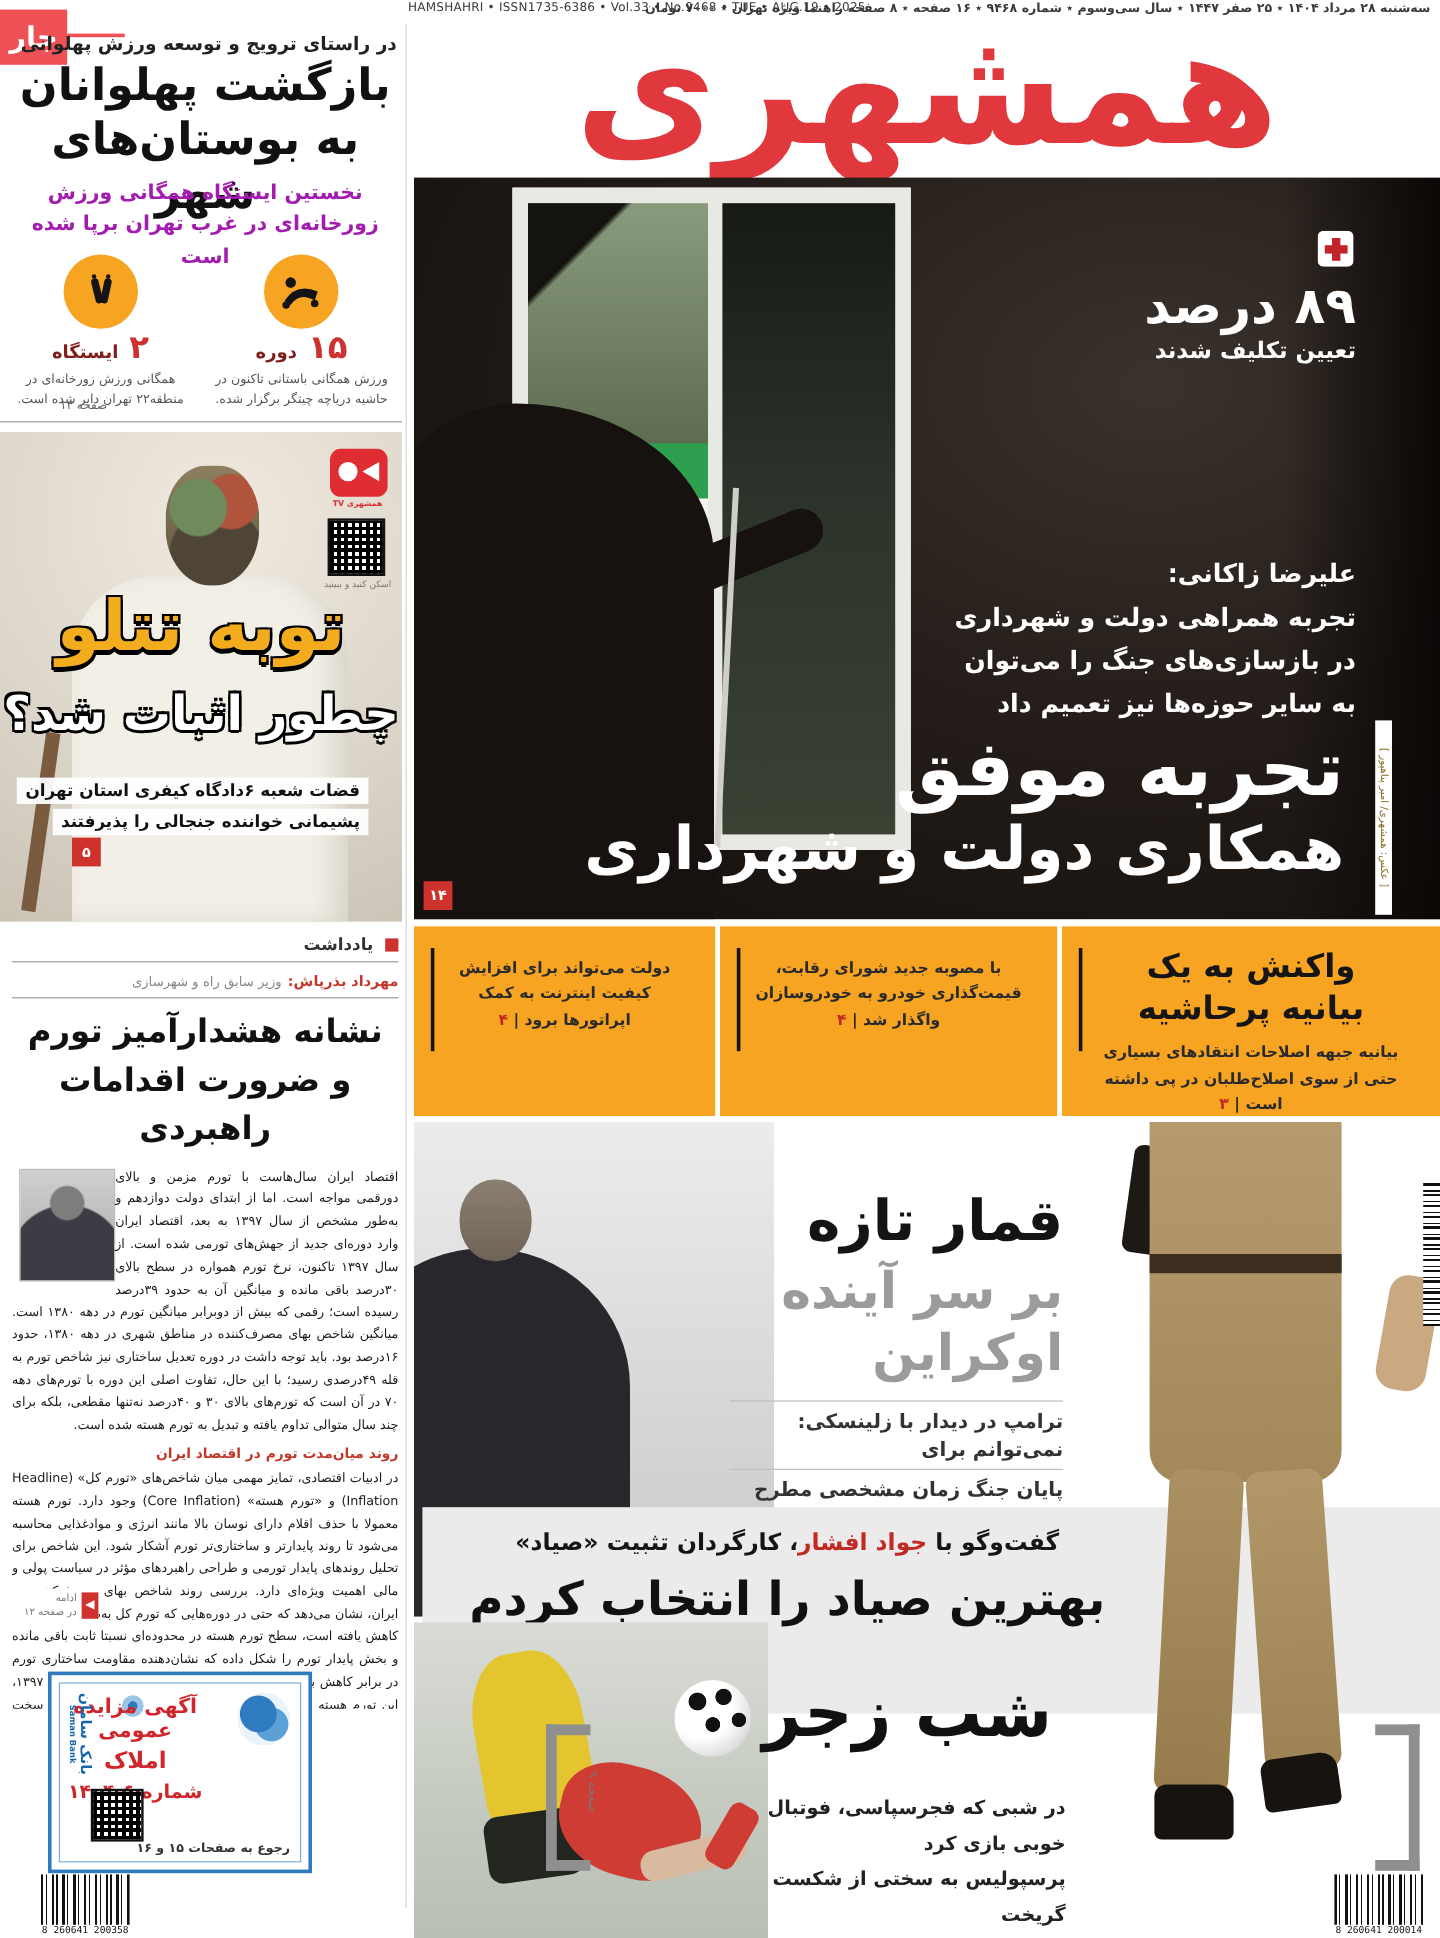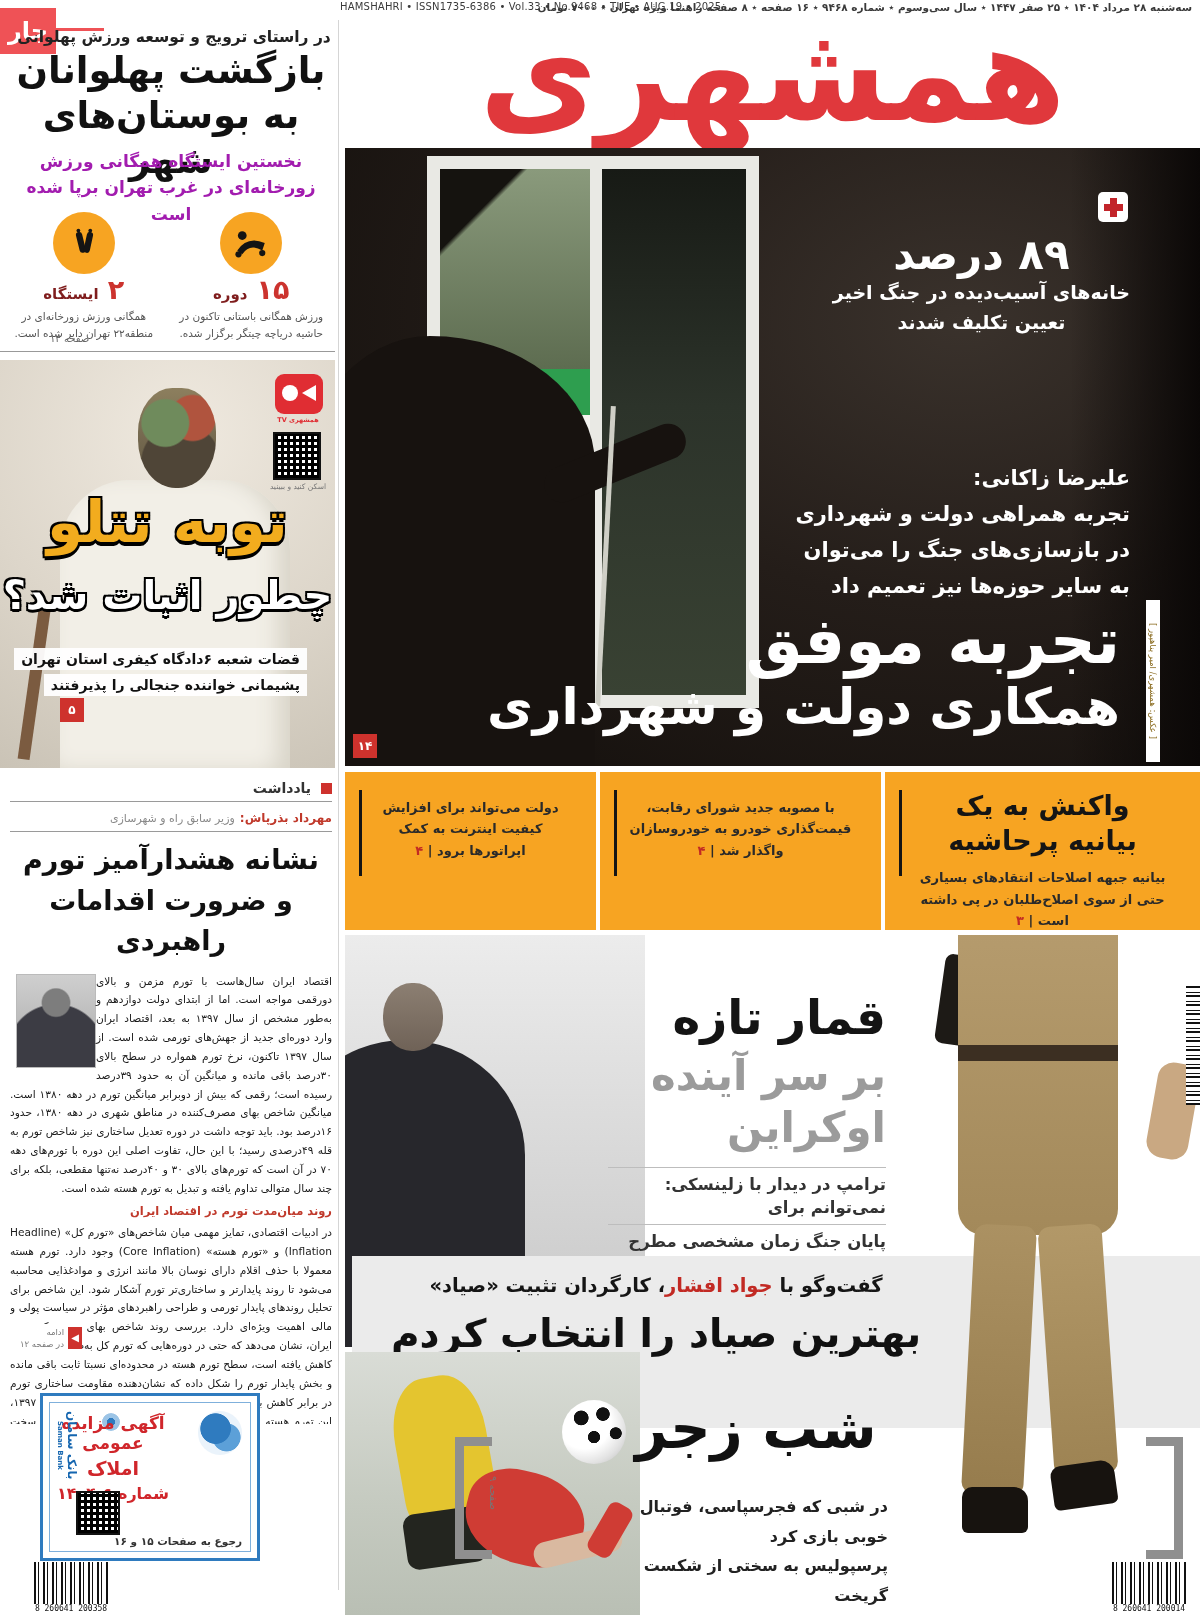--- a/index.html
+++ b/index.html
@@ -89,21 +89,21 @@
   .mp-flag .w i{position:absolute;left:46%;top:20%;width:10px;height:10px;background:#c8342e;transform:rotate(45deg);}
   .mp-flag .r{height:34%;background:#d23c36;}
   .mp-figure{position:absolute;left:-50px;bottom:0;width:300px;height:430px;background:#17120f;
     border-radius:45% 55% 0 0/40% 30% 0 0;}
   .mp-arm{position:absolute;left:195px;bottom:285px;width:150px;height:36px;background:#17120f;
     transform:rotate(-22deg);border-radius:18px;}
   .mp-strip{position:absolute;left:258px;bottom:60px;width:5px;height:300px;background:#cfcfc6;transform:rotate(3deg);}
   .redcross{position:absolute;right:72px;top:44px;width:30px;height:30px;border-radius:5px;
     background:linear-gradient(#c2242a,#c2242a) center/7px 19px no-repeat,
     linear-gradient(#c2242a,#c2242a) center/19px 7px no-repeat,#fff;}
-  .mp-stat{position:absolute;right:70px;top:84px;color:#fff;text-align:center;}
+  .mp-stat{position:absolute;right:70px;top:84px;color:#fff;text-align:right;}
   .mp-stat .v{font-size:42px;font-weight:900;line-height:1.1;}
   .mp-stat .l{font-size:19px;font-weight:bold;line-height:1.55;}
   .mp-quote{position:absolute;right:70px;top:312px;color:#fff;text-align:right;font-size:21px;
     font-weight:bold;line-height:1.72;}
   .mp-headline{position:absolute;right:80px;bottom:28px;color:#fff;text-align:right;}
   .mp-headline .h1{font-size:64px;font-weight:900;line-height:1.05;}
   .mp-headline .h2{font-size:50px;font-weight:900;line-height:1.25;}
   .mp-page{position:absolute;left:8px;bottom:8px;}
   .mp-credit{position:absolute;right:40px;bottom:4px;background:#fff;color:#8a6b1f;font-size:8.5px;
     writing-mode:vertical-rl;padding:6px 2px;height:150px;text-align:center;}
@@ -312,21 +312,20 @@
       </div>
       <div class="mp-mullion"></div>
       <div class="mp-pane-r"></div>
     </div>
     <div class="mp-figure"></div>
     <div class="mp-arm"></div>
     <div class="mp-strip"></div>
     <div class="redcross"></div>
     <div class="mp-stat">
       <div class="v">۸۹ درصد</div>
-      <div class="l">خانه‌های آسیب‌دیده در جنگ اخیر</div>
       <div class="l">تعیین تکلیف شدند</div>
     </div>
     <div class="mp-quote">
       <div>علیرضا زاکانی:</div>
       <div>تجربه همراهی دولت و شهرداری</div>
       <div>در بازسازی‌های جنگ را می‌توان</div>
       <div>به سایر حوزه‌ها نیز تعمیم داد</div>
     </div>
     <div class="mp-headline">
       <div class="h1">تجربه موفق</div>

